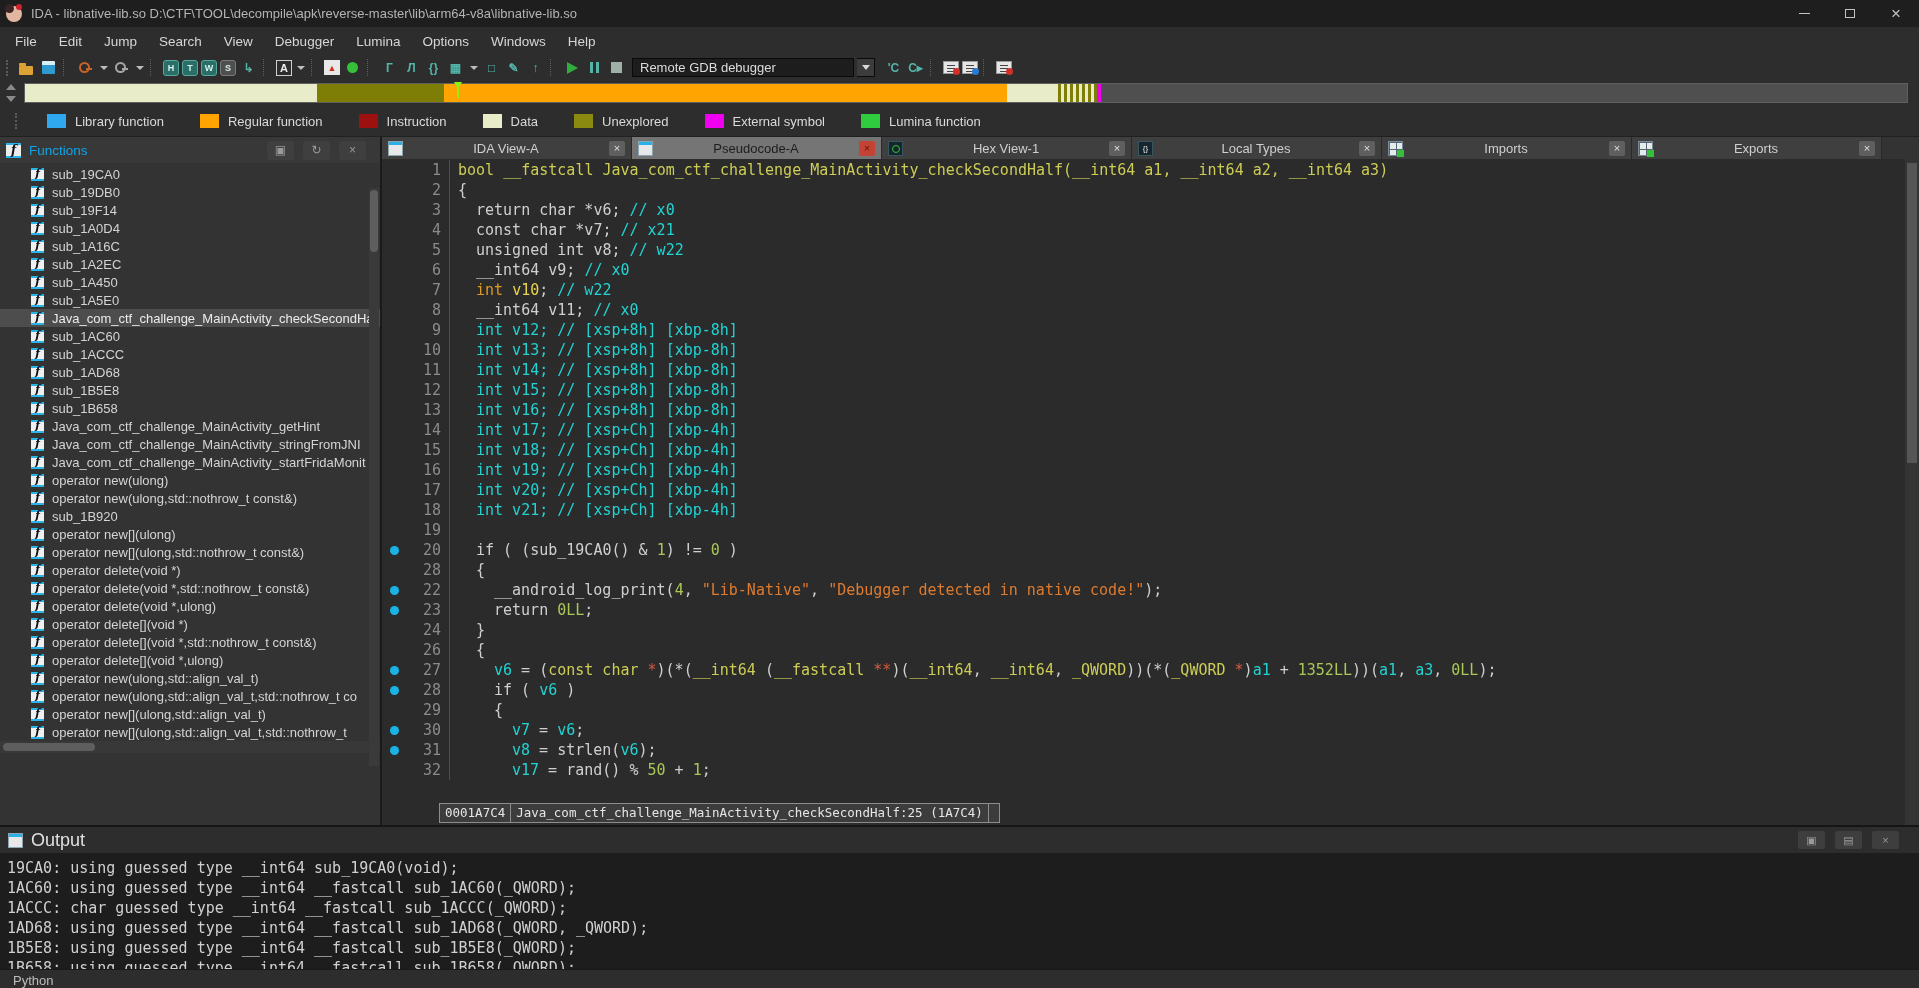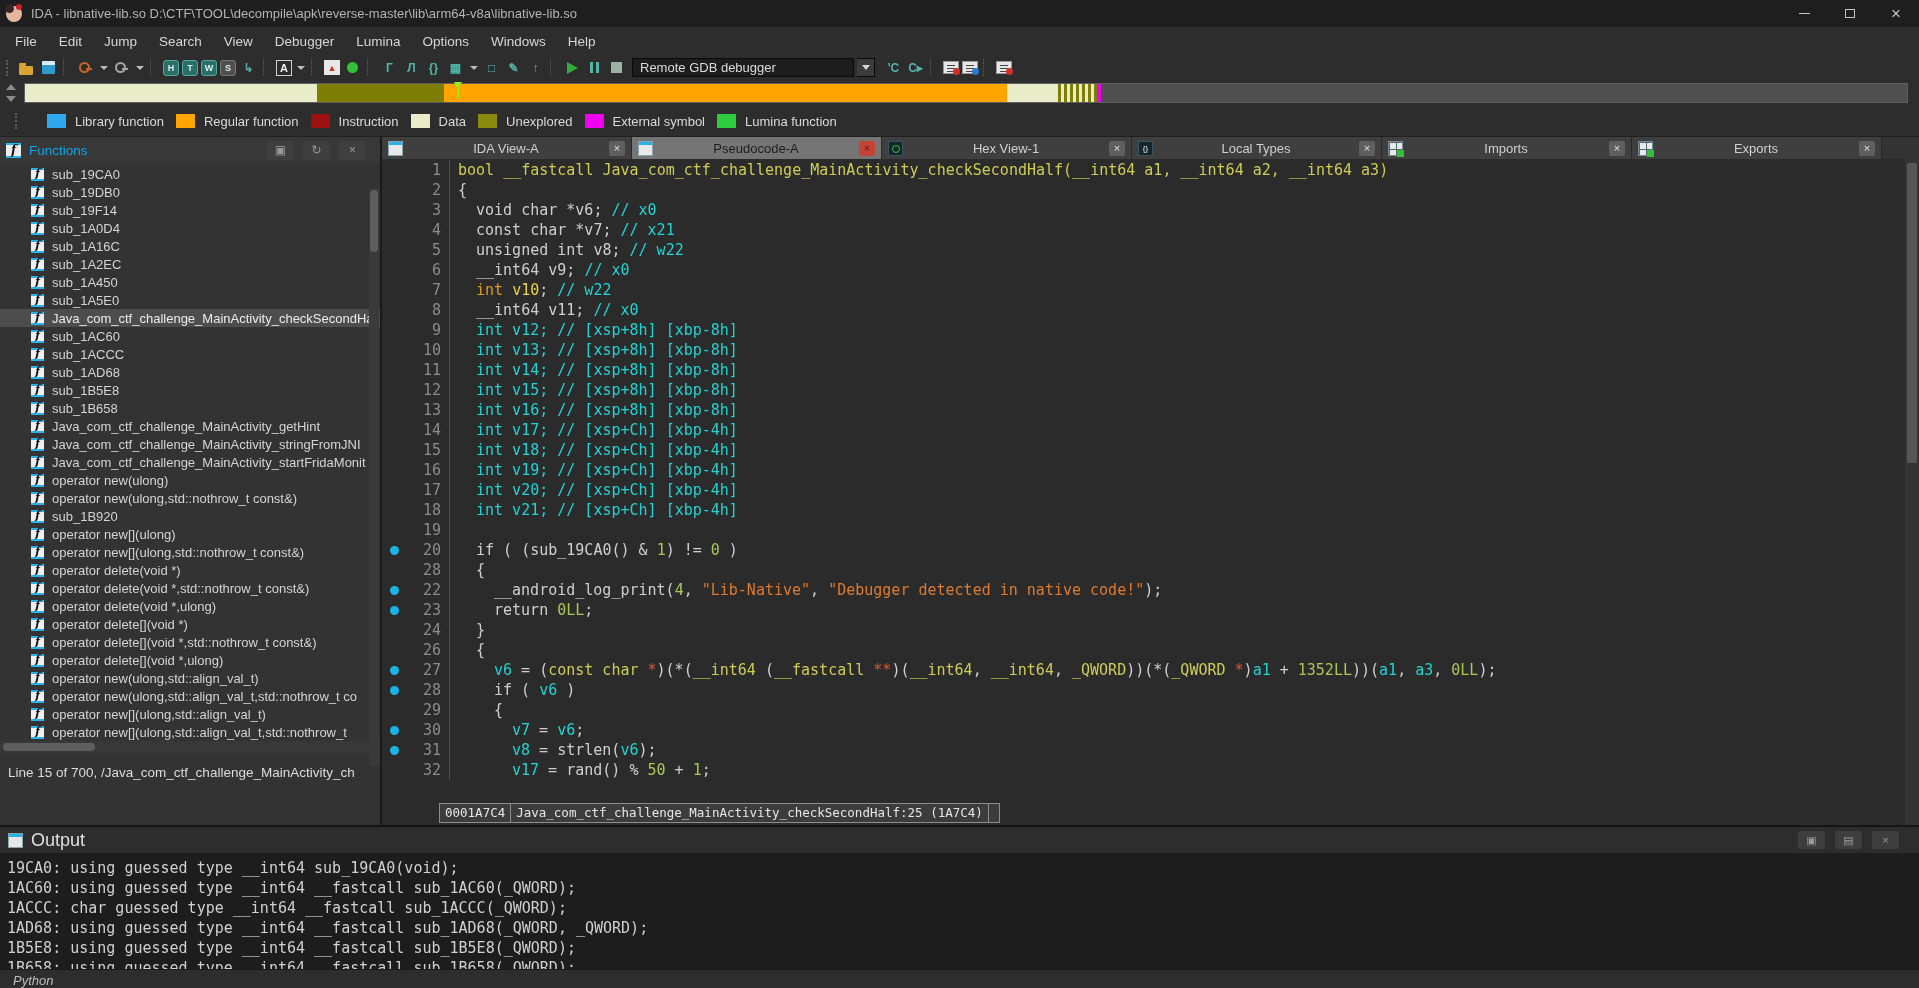--- a/index.html
+++ b/index.html
@@ -159,21 +159,21 @@
   .out-ico{width:15px;height:15px;background:linear-gradient(#28b0e8 0 3px,#e8e8e8 3px);border:1px solid #8aa4b0;flex:none;}
   .out-title{font-size:18px;color:#e0e0e0;}
   .out-btns{margin-left:auto;display:flex;gap:10px;padding-right:12px;}
   .ob{width:27px;height:18px;background:#3e3e3e;border-radius:2px;color:#9a9a9a;font-size:11px;
       display:flex;align-items:center;justify-content:center;}
   .out-body{padding:5px 0 0 7px;}
   .outline{height:20px;line-height:20px;font-family:"DejaVu Sans Mono",monospace;font-size:15px;
            color:#d0d0d0;white-space:pre;}
   .python-bar{position:absolute;left:0;right:0;bottom:-7px;height:26px;background:#2d2d2d;
               border-top:1px solid #191919;display:flex;align-items:flex-start;padding:3px 0 0 13px;}
-  .python-label{font-size:13px;color:#bcbcbc;font-style:italic;}
+  .python-label{font-size:13px;color:#bcbcbc;}
 </style>
 </head>
 <body>
 
 <div id="app">
 
   <div class="titlebar">
     <span class="app-ico"></span>
     <span class="title-text">IDA - libnative-lib.so D:\CTF\TOOL\decompile\apk\reverse-master\lib\arm64-v8a\libnative-lib.so</span>
     <div class="wc-group">
@@ -263,21 +263,21 @@
         <div class="seg" style="left: 982px; width: 48px; background: rgb(233, 236, 201);"></div>
         <div class="seg seg-stripe" style="left: 1030px; width: 42px;"></div>
         <div class="seg" style="left: 1072px; width: 4px; background: rgb(238, 0, 238);"></div>
         <div class="seg" style="left: 1076px; width: 806px; background: rgb(79, 79, 79);"></div>
         <div class="nav-marker" style="left: 429px;"></div>
       </div>
   </div>
 
   <div class="legend">
     <span class="grip"></span>
-    <span id="legend-items" style="display:flex;align-items:center;gap:12px;">
+    <span id="legend-items" style="display:flex;align-items:center;gap:36px;">
         <span class="leg-item">
           <span class="sw" style="background: rgb(47, 168, 240);"></span>
           <span class="leg-label">Library function</span>
         </span>
         <span class="leg-item">
           <span class="sw" style="background: rgb(255, 164, 0);"></span>
           <span class="leg-label">Regular function</span>
         </span>
         <span class="leg-item">
           <span class="sw" style="background: rgb(156, 16, 16);"></span>
@@ -440,21 +440,20 @@
             <span>operator new[](ulong,std::align_val_t)</span>
           </div>
           <div class="fr">
             <span class="fico"></span>
             <span>operator new[](ulong,std::align_val_t,std::nothrow_t</span>
           </div>
         </div>
       <div class="h-scroll">
           <span class="h-thumb"></span>
         </div>
-      <div class="panel-status">Line 15 of 700, /Java_com_ctf_challenge_MainActivity_ch</div>
       <div class="v-scroll">
           <span class="v-thumb"></span>
         </div>
     </div>
 
     <div class="rightpane">
       <div class="tabbar" id="tabbar">
           <div class="tab">
             <span class="ti ti-doc"></span>
             <span class="tlbl">IDA View-A</span>
@@ -483,21 +482,21 @@
           <div class="tab">
             <span class="ti ti-table ti-exp"></span>
             <span class="tlbl">Exports</span>
             <span class="tx">×</span>
           </div>
         </div>
       <div class="code-wrap">
         <div class="code-scroll" id="code-scroll">
             <div class="cl"><span class="dotcol"></span><span class="lnum">1</span><span class="ctext" style="padding-left: 8px;"><span class="t-y">bool __fastcall Java_com_ctf_challenge_MainActivity_checkSecondHalf(__int64 a1, __int64 a2, __int64 a3)</span></span></div>
             <div class="cl"><span class="dotcol"></span><span class="lnum">2</span><span class="ctext" style="padding-left: 8px;"><span class="t-d">{</span></span></div>
-            <div class="cl"><span class="dotcol"></span><span class="lnum">3</span><span class="ctext" style="padding-left: 26px;"><span class="t-d">void char *v6; </span><span class="t-c">// x0</span></span></div>
+            <div class="cl"><span class="dotcol"></span><span class="lnum">3</span><span class="ctext" style="padding-left: 26px;"><span class="t-d">return char *v6; </span><span class="t-c">// x0</span></span></div>
             <div class="cl"><span class="dotcol"></span><span class="lnum">4</span><span class="ctext" style="padding-left: 26px;"><span class="t-d">const char *v7; </span><span class="t-c">// x21</span></span></div>
             <div class="cl"><span class="dotcol"></span><span class="lnum">5</span><span class="ctext" style="padding-left: 26px;"><span class="t-d">unsigned int v8; </span><span class="t-c">// w22</span></span></div>
             <div class="cl"><span class="dotcol"></span><span class="lnum">6</span><span class="ctext" style="padding-left: 26px;"><span class="t-d">__int64 v9; </span><span class="t-c">// x0</span></span></div>
             <div class="cl"><span class="dotcol"></span><span class="lnum">7</span><span class="ctext" style="padding-left: 26px;"><span class="t-o2">int </span><span class="t-y2">v10</span><span class="t-d">; </span><span class="t-c">// w22</span></span></div>
             <div class="cl"><span class="dotcol"></span><span class="lnum">8</span><span class="ctext" style="padding-left: 26px;"><span class="t-d">__int64 v11; </span><span class="t-c">// x0</span></span></div>
             <div class="cl"><span class="dotcol"></span><span class="lnum">9</span><span class="ctext" style="padding-left: 26px;"><span class="t-c">int v12; // [xsp+8h] [xbp-8h]</span></span></div>
             <div class="cl"><span class="dotcol"></span><span class="lnum">10</span><span class="ctext" style="padding-left: 26px;"><span class="t-c">int v13; // [xsp+8h] [xbp-8h]</span></span></div>
             <div class="cl"><span class="dotcol"></span><span class="lnum">11</span><span class="ctext" style="padding-left: 26px;"><span class="t-c">int v14; // [xsp+8h] [xbp-8h]</span></span></div>
             <div class="cl"><span class="dotcol"></span><span class="lnum">12</span><span class="ctext" style="padding-left: 26px;"><span class="t-c">int v15; // [xsp+8h] [xbp-8h]</span></span></div>
             <div class="cl"><span class="dotcol"></span><span class="lnum">13</span><span class="ctext" style="padding-left: 26px;"><span class="t-c">int v16; // [xsp+8h] [xbp-8h]</span></span></div>

